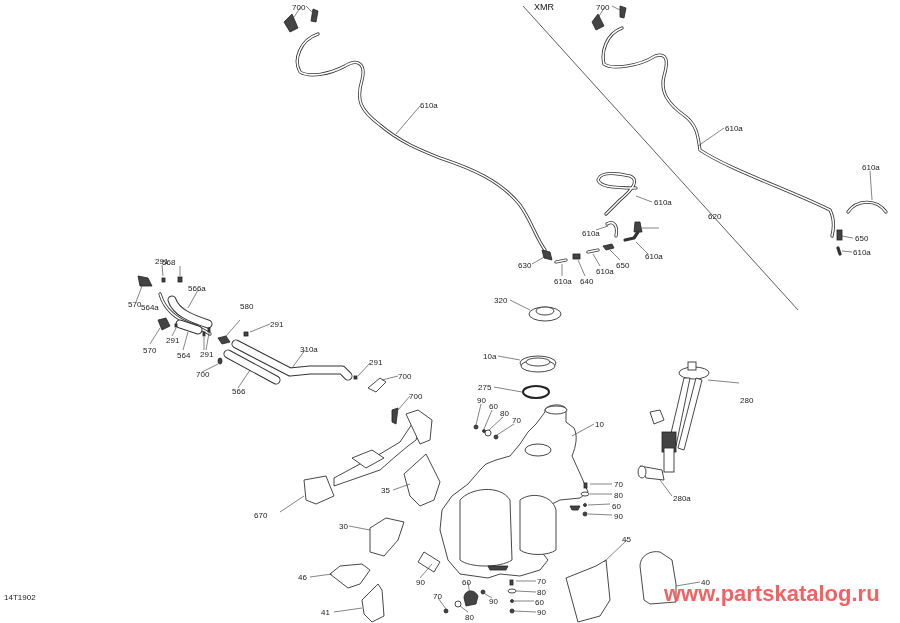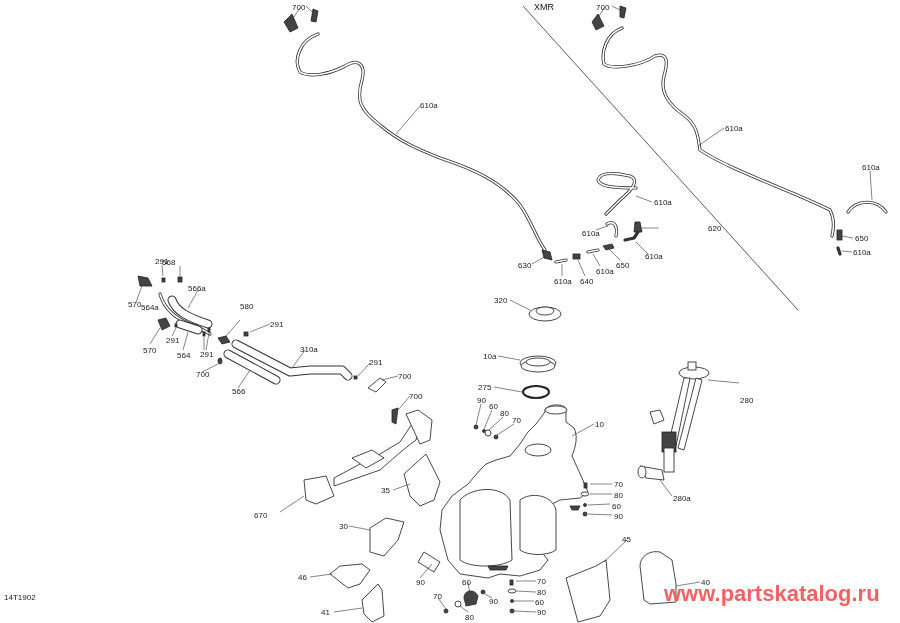--- a/index.html
+++ b/index.html
@@ -317,21 +317,21 @@
   <span class="drawing-id" style="left:4px;top:593px;">14T1902</span>
   <span class="watermark" style="left:664px;top:581px;">www.partskatalog.ru</span>
 
   <div id="callouts">
       <span class="lbl" style="left: 292px; top: 3px;">700</span>
       <span class="lbl" style="left: 420px; top: 101px;">610a</span>
       <span class="lbl" style="left: 596px; top: 3px;">700</span>
       <span class="lbl" style="left: 725px; top: 124px;">610a</span>
       <span class="lbl" style="left: 654px; top: 198px;">610a</span>
       <span class="lbl" style="left: 582px; top: 229px;">610a</span>
-      <span class="lbl" style="left: 660px; top: 224px; padding-left: 48px;">620</span>
+      <span class="lbl" style="left: 660px; top: 212px; padding-left: 48px;">620</span>
       <span class="lbl" style="left: 518px; top: 261px;">630</span>
       <span class="lbl" style="left: 554px; top: 277px;">610a</span>
       <span class="lbl" style="left: 580px; top: 277px;">640</span>
       <span class="lbl" style="left: 596px; top: 267px;">610a</span>
       <span class="lbl" style="left: 616px; top: 261px;">650</span>
       <span class="lbl" style="left: 645px; top: 252px;">610a</span>
       <span class="lbl" style="left: 862px; top: 163px;">610a</span>
       <span class="lbl" style="left: 855px; top: 234px;">650</span>
       <span class="lbl" style="left: 853px; top: 248px;">610a</span>
       <span class="lbl" style="left: 494px; top: 296px;">320</span>

